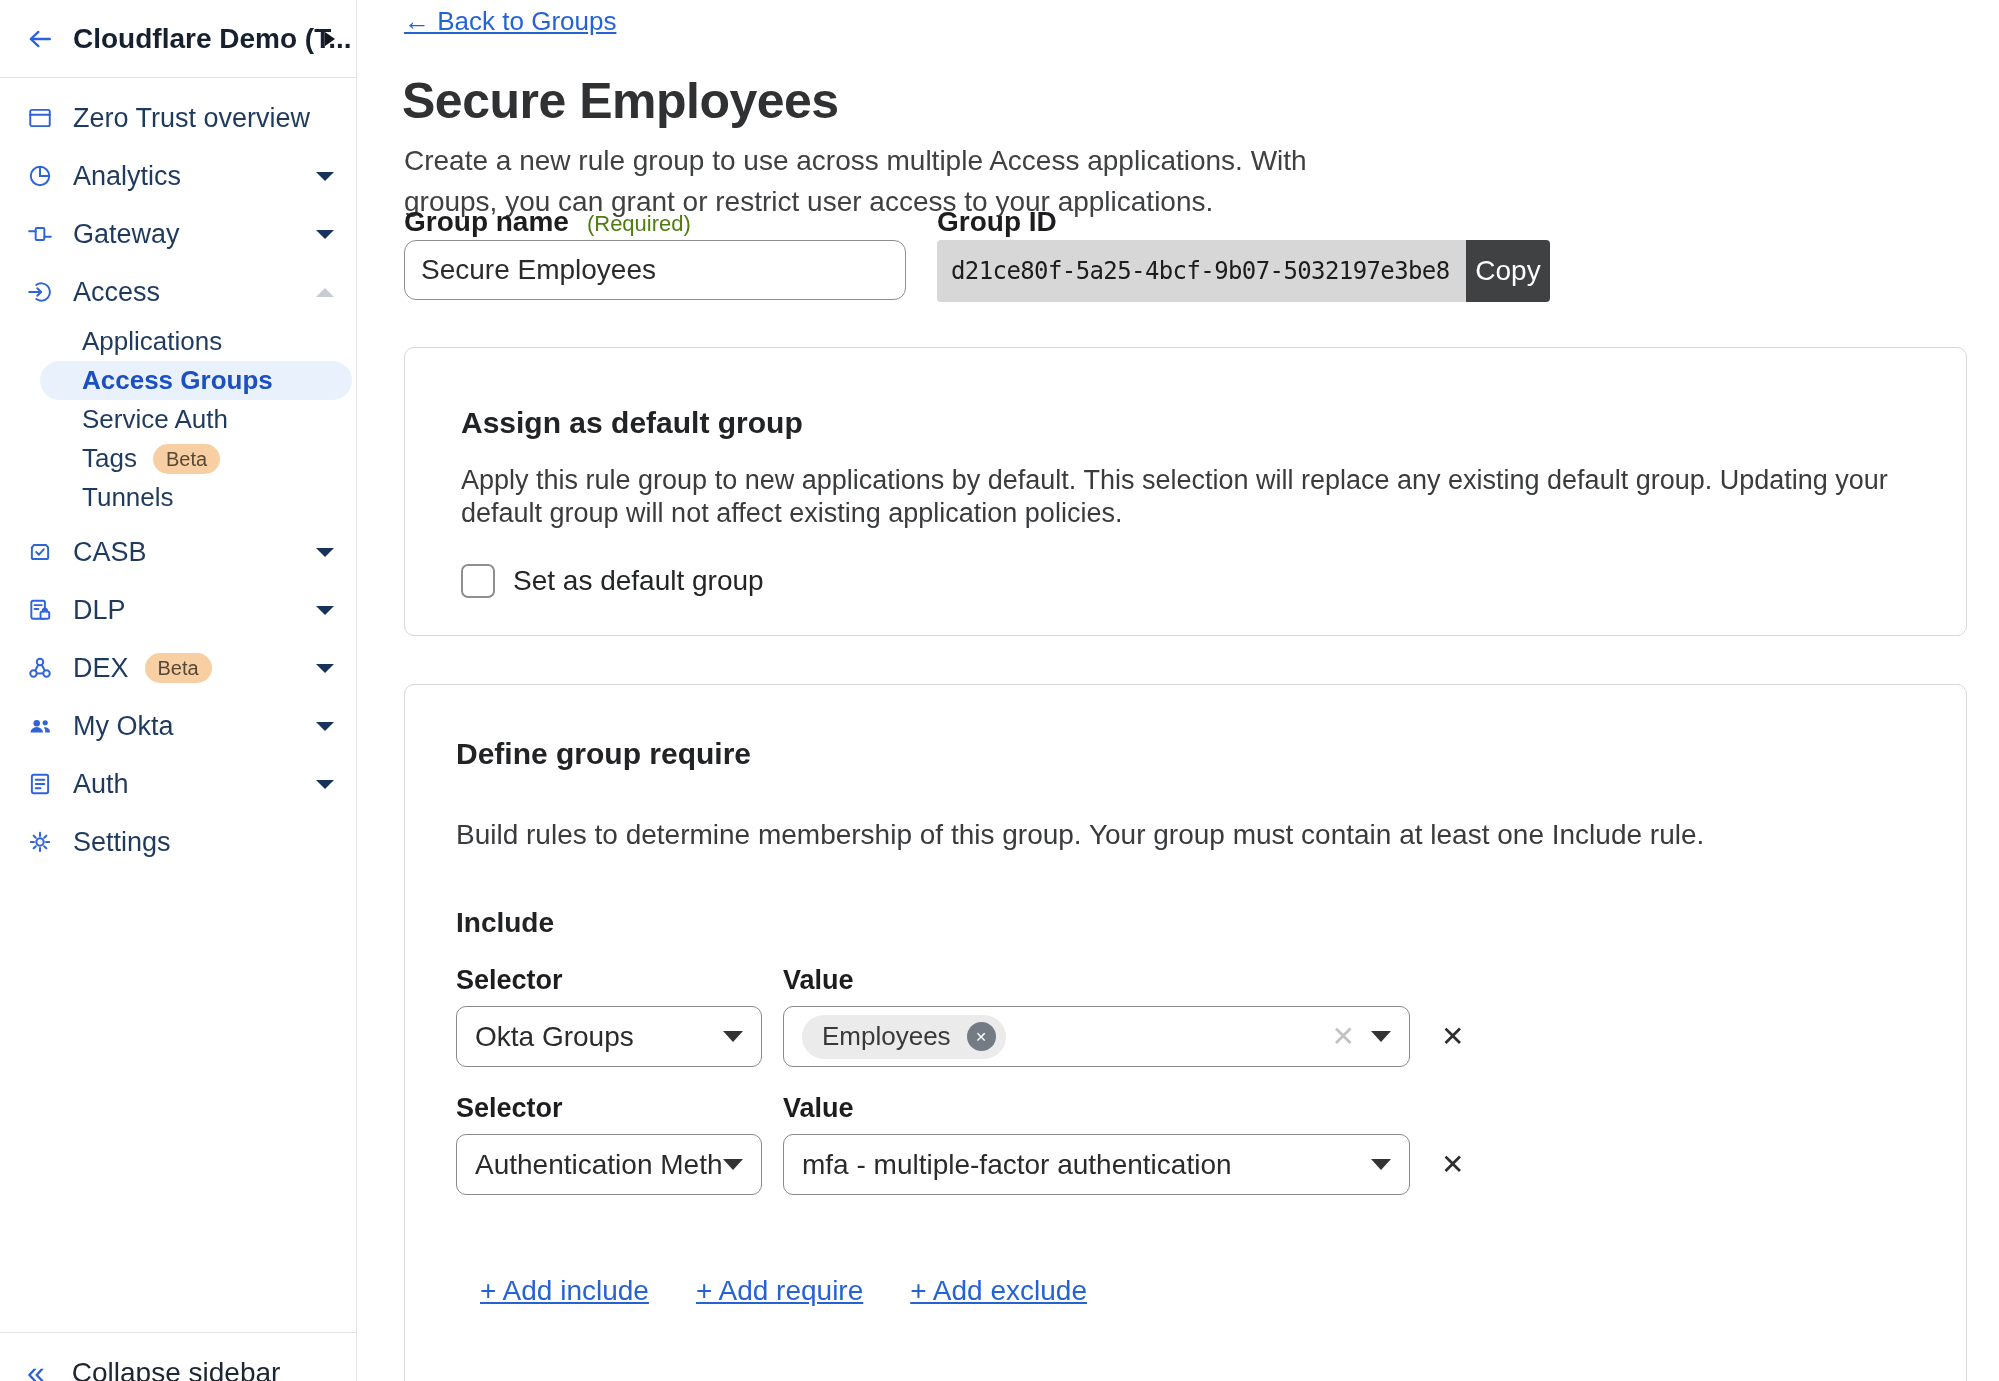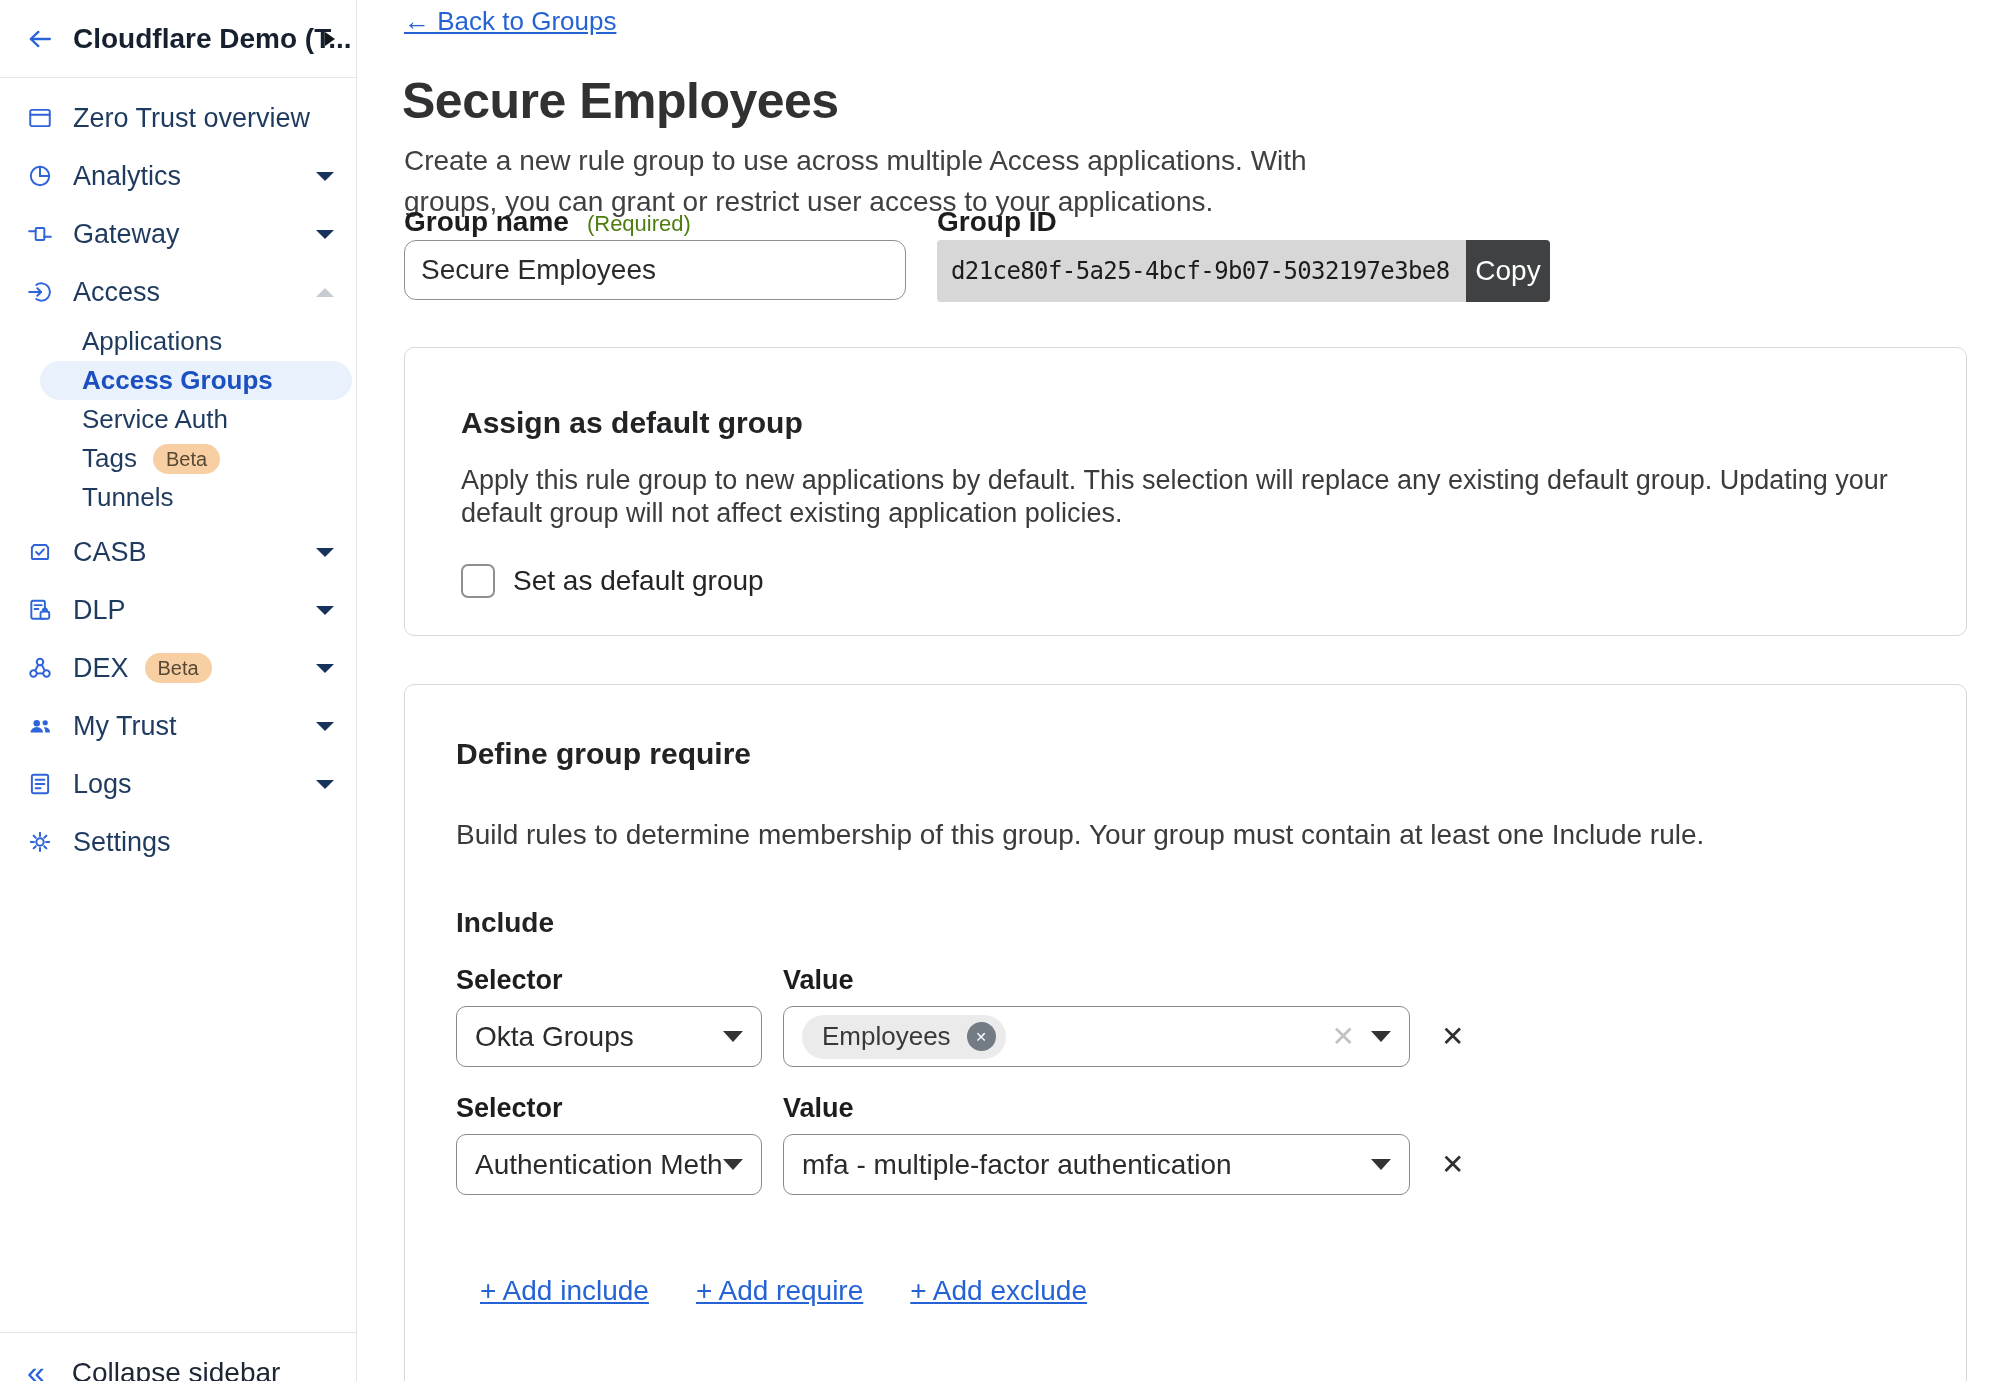--- a/index.html
+++ b/index.html
@@ -211,34 +211,34 @@
 
     <div class="sb-item">
       <span class="icon">
         <svg width="26" height="26" viewBox="0 0 24 24" fill="#2f63d9">
             <circle cx="9" cy="9.5" r="3"></circle>
             <path d="M3.2 18 a5.8 5 0 0 1 11.6 0 Z"></path>
             <circle cx="16.8" cy="9" r="2.4"></circle>
             <path d="M15.6 13.2 a4.8 4.3 0 0 1 5.6 4.8 h-4.4 a7 7 0 0 0-1.2-4.8 Z"></path>
           </svg>
       </span>
-      <span class="lbl">My Trust</span>
+      <span class="lbl">My Okta</span>
       <span class="caret-down"></span>
     </div>
 
     <div class="sb-item">
       <span class="icon">
         <svg width="26" height="26" viewBox="0 0 24 24" fill="none" stroke="#2f63d9" stroke-width="1.8" stroke-linecap="round">
             <rect x="4.5" y="3.5" width="15" height="17" rx="1.5"></rect>
             <line x1="8" y1="8" x2="16" y2="8"></line>
             <line x1="8" y1="12" x2="16" y2="12"></line>
             <line x1="8" y1="16" x2="12.5" y2="16"></line>
           </svg>
       </span>
-      <span class="lbl">Logs</span>
+      <span class="lbl">Auth</span>
       <span class="caret-down"></span>
     </div>
 
     <div class="sb-item">
       <span class="icon">
         <svg width="26" height="26" viewBox="0 0 24 24" fill="none" stroke="#2f63d9" stroke-width="1.9" stroke-linecap="round">
             <circle cx="12" cy="12" r="3.4"></circle>
             <line x1="12" y1="3.6" x2="12" y2="6.4"></line>
             <line x1="12" y1="17.6" x2="12" y2="20.4"></line>
             <line x1="3.6" y1="12" x2="6.4" y2="12"></line>

